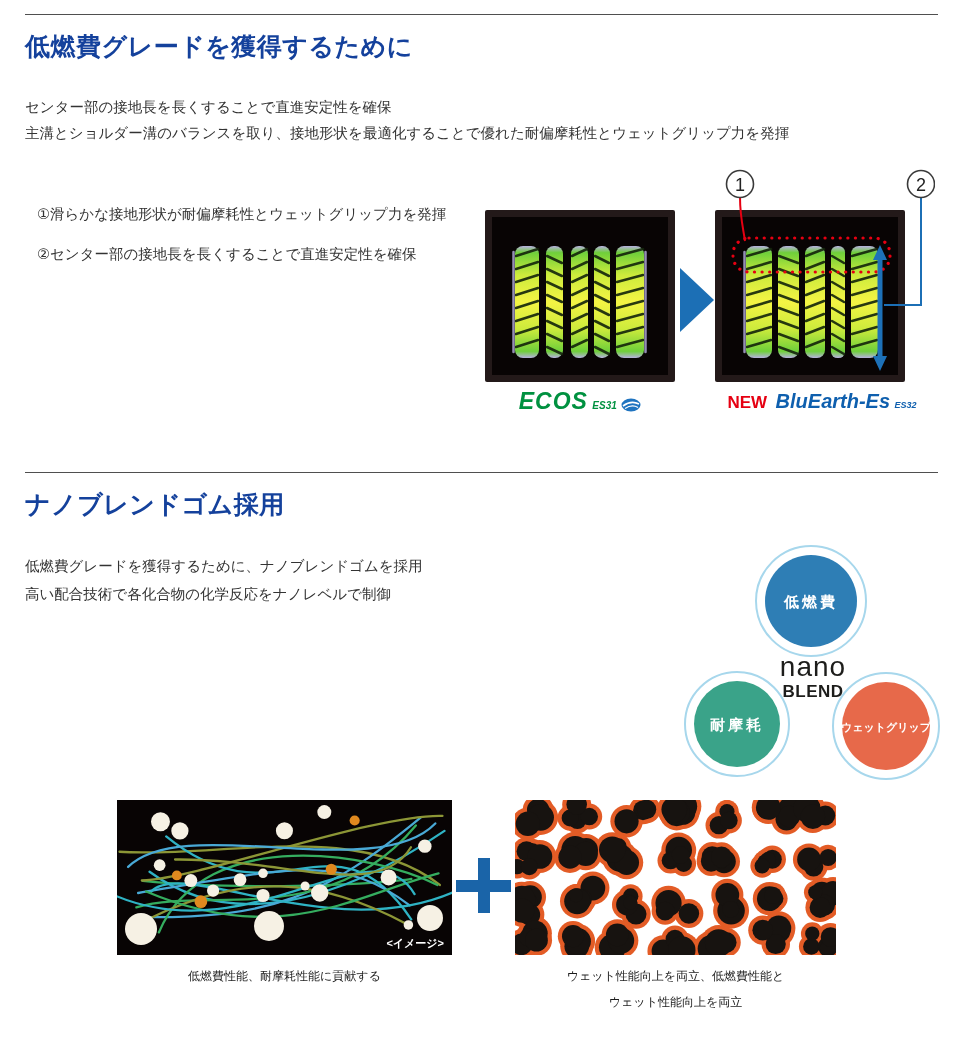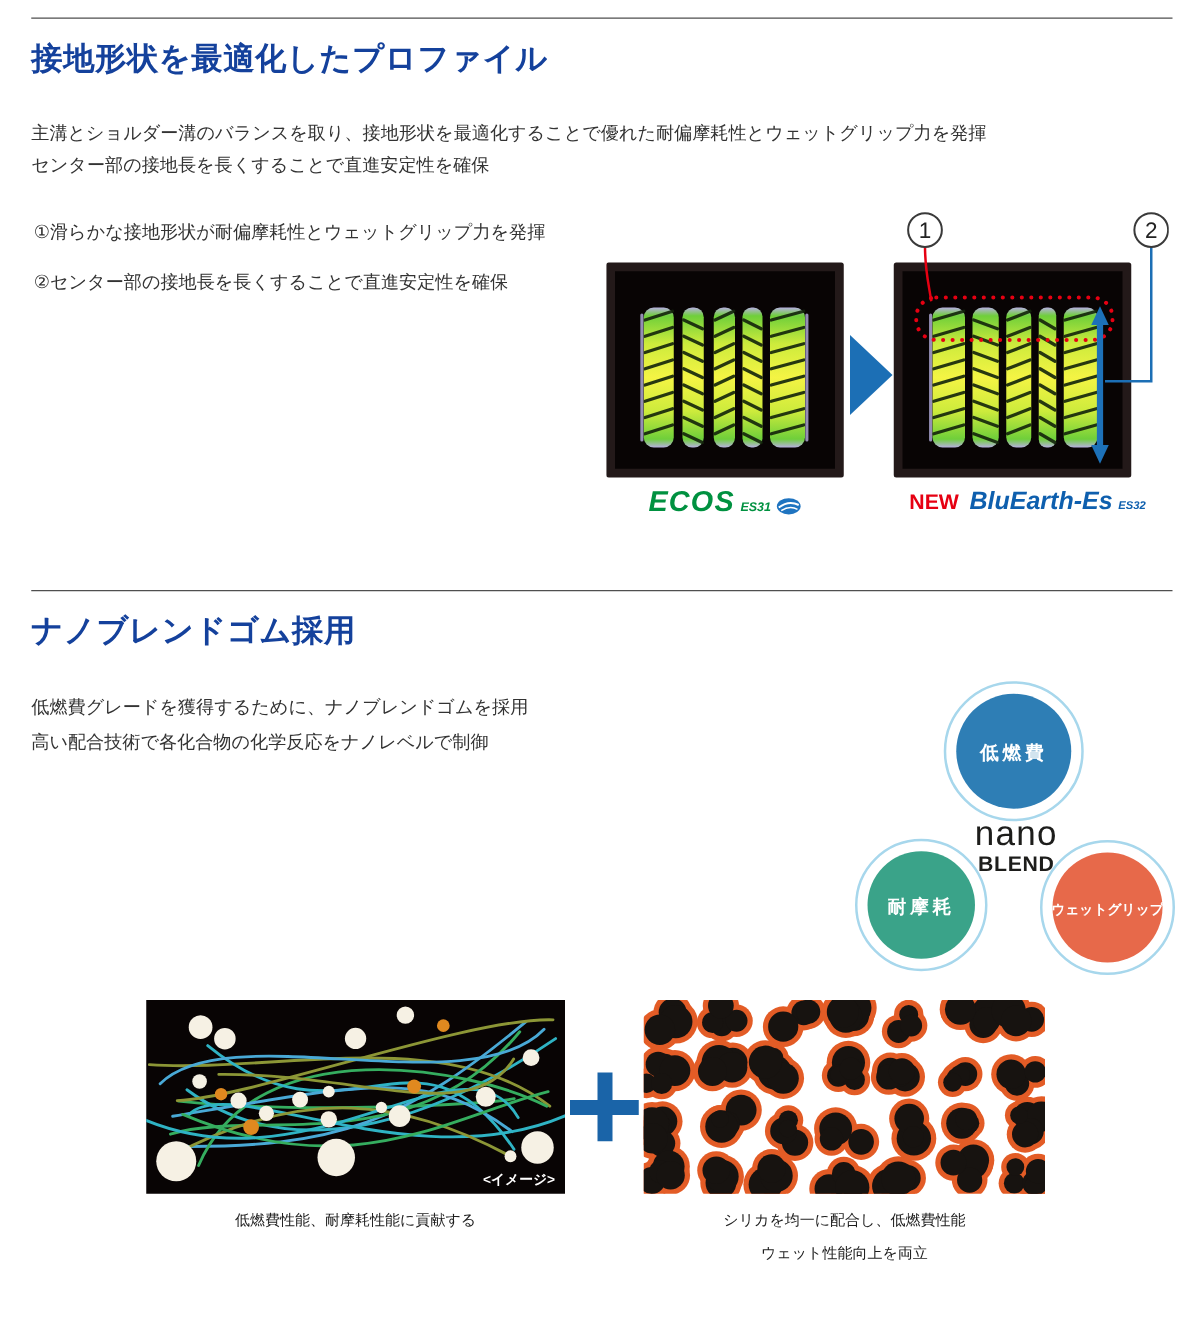--- a/index.html
+++ b/index.html
@@ -1,21 +1,21 @@
 <!DOCTYPE html>
 <html><head>
 <meta charset="utf-8">
 <style>
   html,body{margin:0;padding:0;background:#fff;}
   #page{position:relative;width:961px;height:1060px;background:#ffffff;overflow:hidden;
         font-family:"Liberation Sans","DejaVu Sans",sans-serif;color:#333;}
   .rule{position:absolute;left:25px;width:913px;height:0;border-top:1px solid #4f4f4f;}
   .h-title{position:absolute;left:25px;color:#14419c;font-size:25px;font-weight:bold;letter-spacing:.5px;white-space:nowrap;}
   .body-text{position:absolute;left:25px;font-size:14.5px;line-height:26px;color:#333;white-space:nowrap;}
-  .note{position:absolute;left:27px;font-size:14.5px;color:#333;white-space:nowrap;}
+  .note{position:absolute;left:37px;font-size:14.5px;color:#333;white-space:nowrap;margin-top:29px;}
   .graphic-svg{position:absolute;left:485px;top:165px;}
   .logo-left{position:absolute;left:485px;top:388px;width:190px;text-align:center;white-space:nowrap;}
   .logo-right{position:absolute;left:697px;top:390px;width:250px;text-align:center;white-space:nowrap;}
   .ecos{color:#009140;font-style:italic;font-weight:800;font-size:23px;letter-spacing:1px;}
   .ecos-sub{color:#009140;font-style:italic;font-weight:700;font-size:10px;margin-top:14px;}
   .new{color:#e60012;font-weight:800;font-size:17px;margin-right:4px;}
   .be{color:#0e5fae;font-style:italic;font-weight:800;font-size:20px;}
   .be-sub{color:#0e5fae;font-style:italic;font-weight:700;font-size:9px;}
   .venn-svg{position:absolute;left:680px;top:540px;}
   .art-svg{position:absolute;background:#080404;}
@@ -28,25 +28,25 @@
   .caption{position:absolute;font-size:12px;line-height:26px;color:#1c1c1c;text-align:center;}
   #cap-left{left:117px;top:963px;width:335px;}
   #cap-right{left:515px;top:963px;width:321px;}
 </style>
 </head>
 <body>
 
 <div id="page">
 
   <div class="rule" style="top:14px;"></div>
-  <div class="h-title" style="top:30px;">接地形状を最適化したプロファイル</div>
+  <div class="h-title" style="top:30px;">低燃費グレードを獲得するために</div>
 
   <div class="body-text" style="top:94px;">
+    <div>センター部の接地長を長くすることで直進安定性を確保</div>
     <div>主溝とショルダー溝のバランスを取り、接地形状を最適化することで優れた耐偏摩耗性とウェットグリップ力を発揮</div>
-    <div>センター部の接地長を長くすることで直進安定性を確保</div>
   </div>
 
   <div class="note" style="top:176px;">①滑らかな接地形状が耐偏摩耗性とウェットグリップ力を発揮</div>
   <div class="note" style="top:216px;">②センター部の接地長を長くすることで直進安定性を確保</div>
 
   <svg class="graphic-svg" width="450" height="250" viewBox="0 0 450 250">
     <defs>
       <linearGradient id="ribG" x1="0" y1="0" x2="0" y2="1">
         <stop offset="0" stop-color="#b7b0e0"></stop>
         <stop offset="0.06" stop-color="#6fcf3a"></stop>
@@ -478,17 +478,17 @@
       <circle cx="312.9149024072103" cy="146.54471331276" r="10.078745559090748" fill="#171310"></circle>
       <circle cx="297.27173036849126" cy="133.6489019403234" r="7.1308987671509385" fill="#171310"></circle>
       <circle cx="312.2342445985414" cy="148.10221312567592" r="7.438305009389296" fill="#171310"></circle>
       <circle cx="315.5042587579228" cy="136.97606475558132" r="9.798263032687828" fill="#171310"></circle>
     </svg>
 
   <div id="cap-left" class="caption">
     <div>低燃費性能、耐摩耗性能に貢献する</div>
   </div>
   <div id="cap-right" class="caption">
-    <div>シリカを均一に配合し、低燃費性能</div>
+    <div>ウェット性能向上を両立、低燃費性能と</div>
     <div>ウェット性能向上を両立</div>
   </div>
 
 </div>
 
 </body></html>

